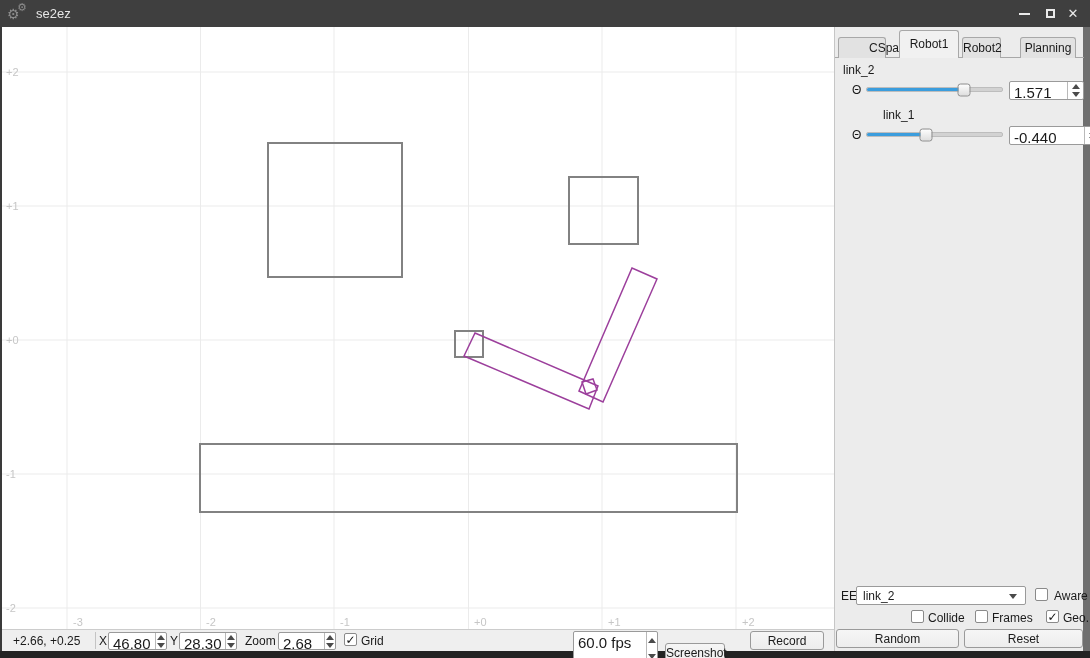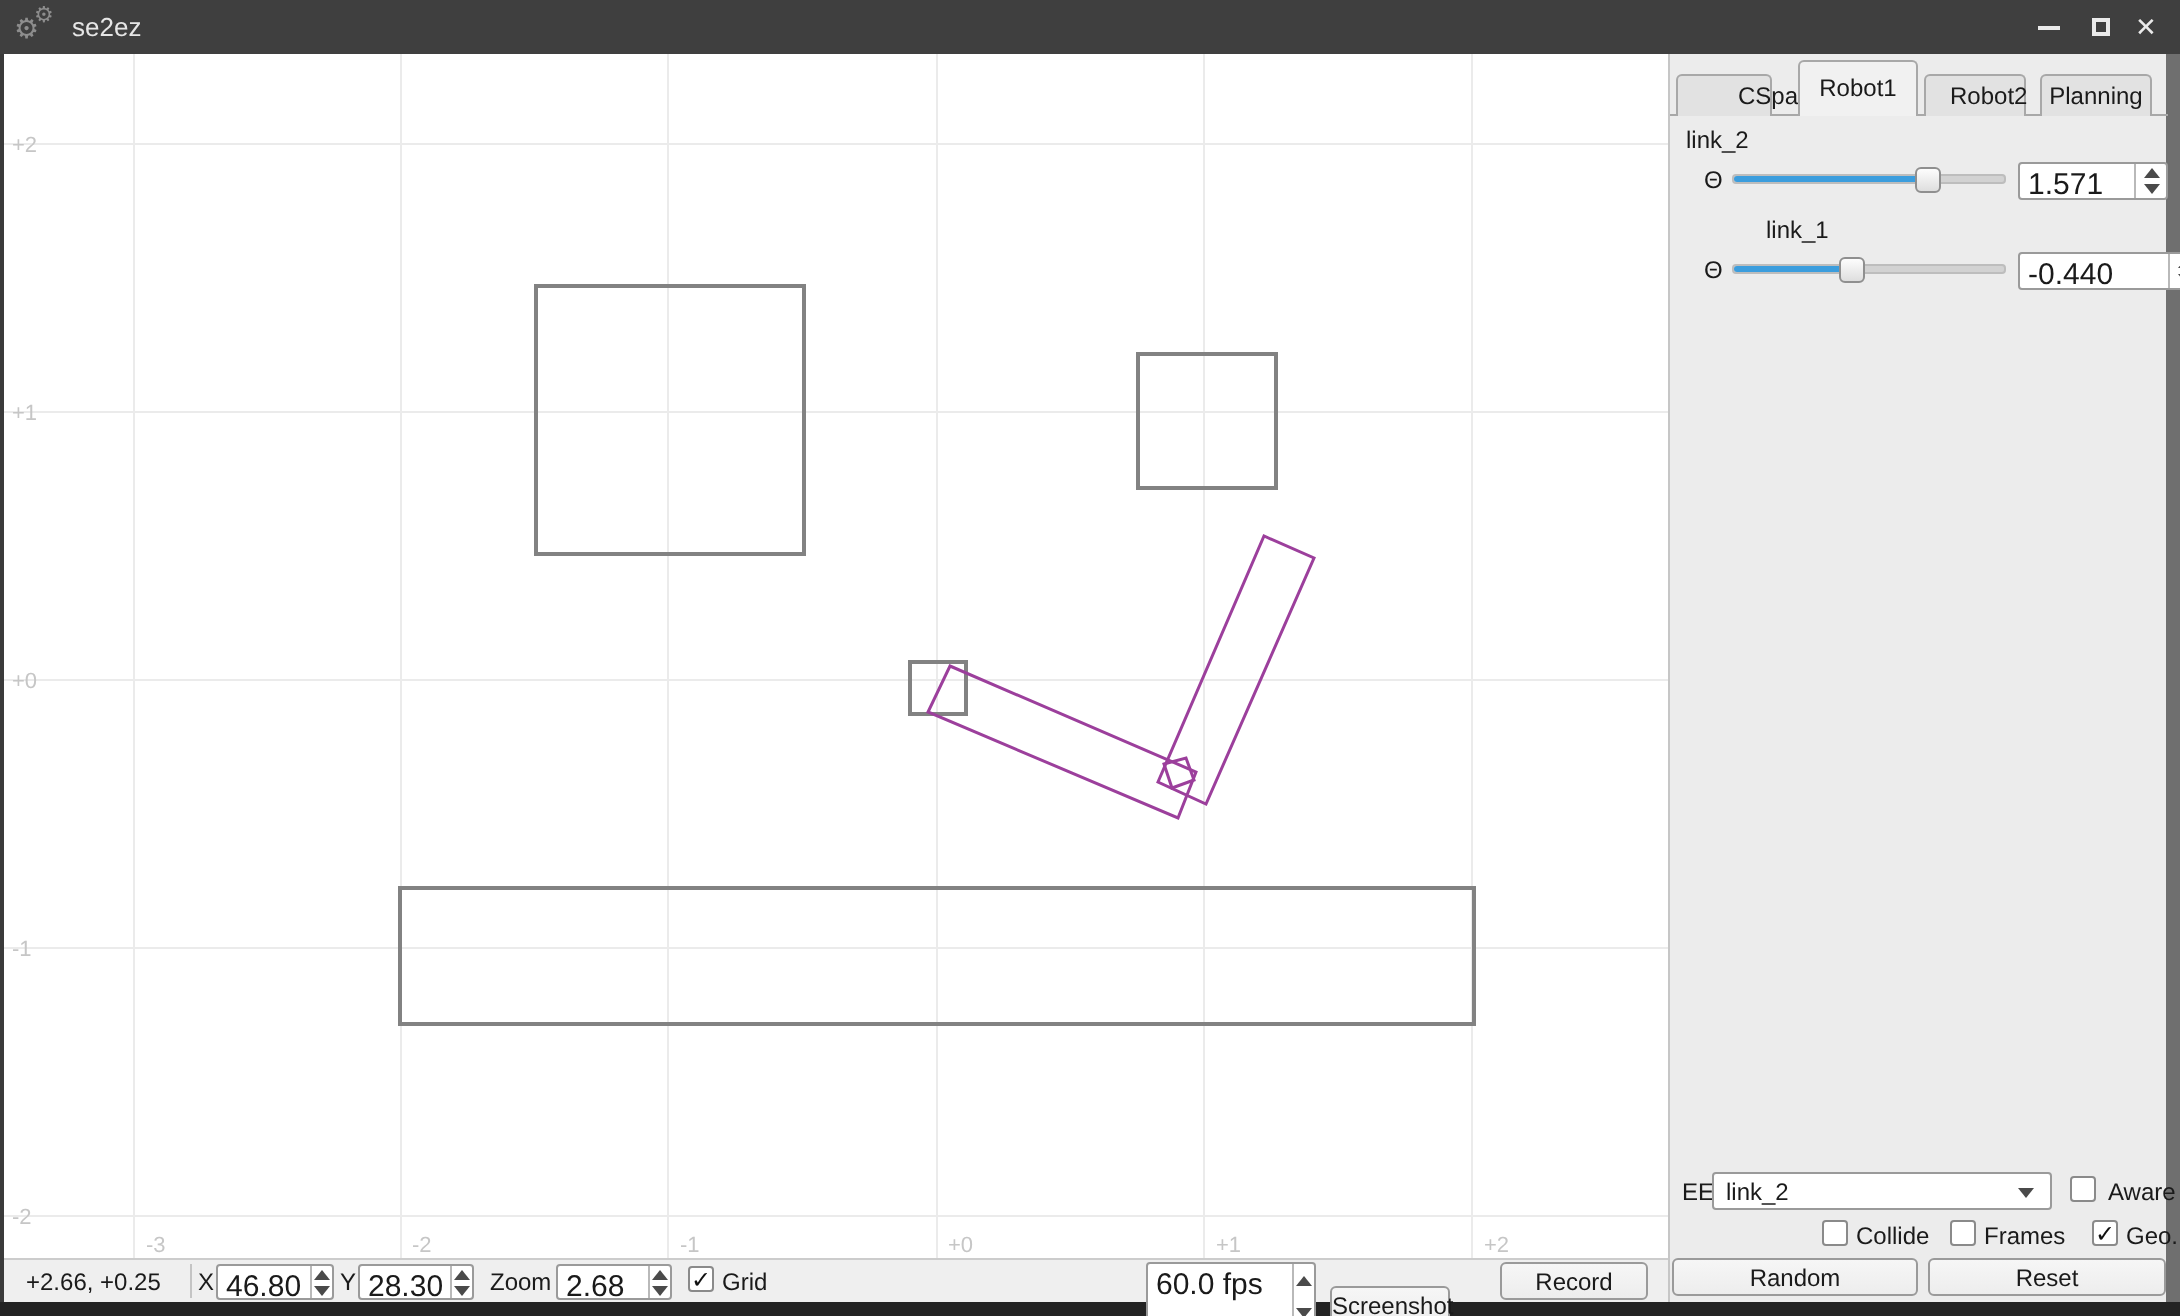--- a/index.html
+++ b/index.html
@@ -32,21 +32,21 @@
   .robotpoly { fill:none; stroke-width:1.5; }
 
   
   .panel { position:absolute; left:834px; top:27px; width:249px; height:624px; background:#ececec; border-left:1px solid #c6c6c6; }
   .panel-frame { position:absolute; left:0; top:30px; width:249px; height:594px; border-top:1px solid #a8a8a8; }
   .tab { position:absolute; background:#e2e2e2; border:1px solid #a8a8a8; border-bottom:none; border-radius:3px 3px 0 0; text-align:center; font-size:12px; padding-top:3px; z-index:2; }
   .tab.inactive { top:10px; height:21px; }
   .tab.active { top:3px; height:28px; background:#f1f1f1; padding-top:6px; z-index:3; }
   .tab-cspace { left:3px; width:48px;padding-left:30px; }
   .tab-robot1 { left:64px; width:60px; }
-  .tab-robot2 { left:127px; width:51px;padding-left:12px; }
+  .tab-robot2 { left:127px; width:39px; }
   .tab-planning { left:185px; width:56px; }
 
   .plabel { position:absolute; font-size:12px; color:#1a1a1a; }
 
   .slider-groove { position:absolute; height:5px; background:#d2d2d2; border:1px solid #bdbdbd; border-radius:2px; }
   .slider-fill { position:absolute; left:0; top:0; height:3px; background:#3b9ddd; border-radius:2px; }
   .slider-handle { position:absolute; top:50%; width:13px; height:13px; background:linear-gradient(#fdfdfd,#dedede); border:1px solid #8f8f8f; border-radius:3px; transform:translate(-50%,-50%); }
 
   .spinbox { position:absolute; background:#ffffff; border:1px solid #9a9a9a; border-radius:2px; display:flex; }
   .spin-field { flex:1; padding:2px 4px; font-size:15px; white-space:nowrap; overflow:hidden; }

